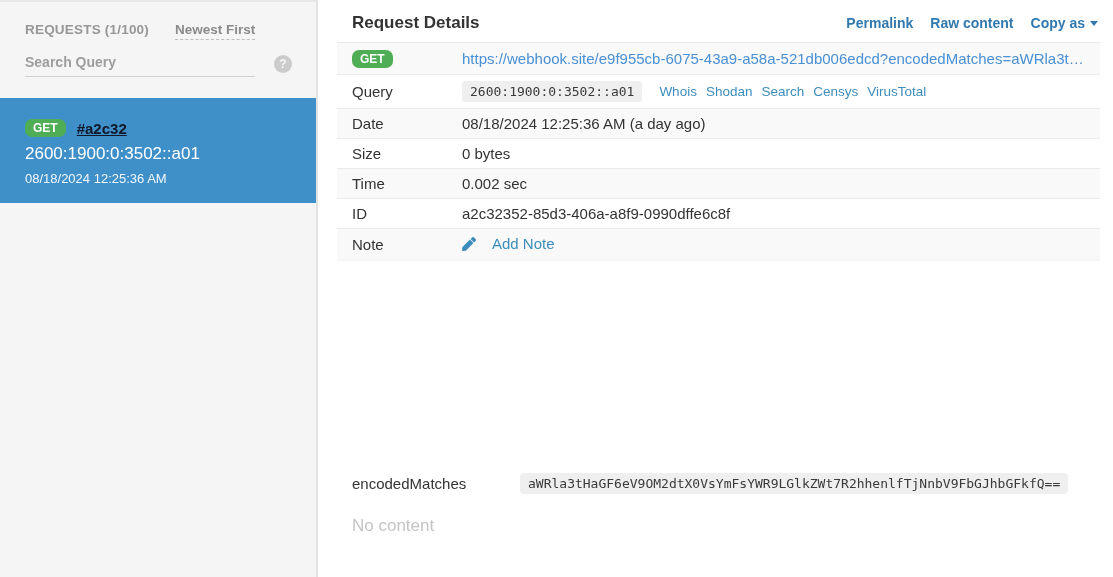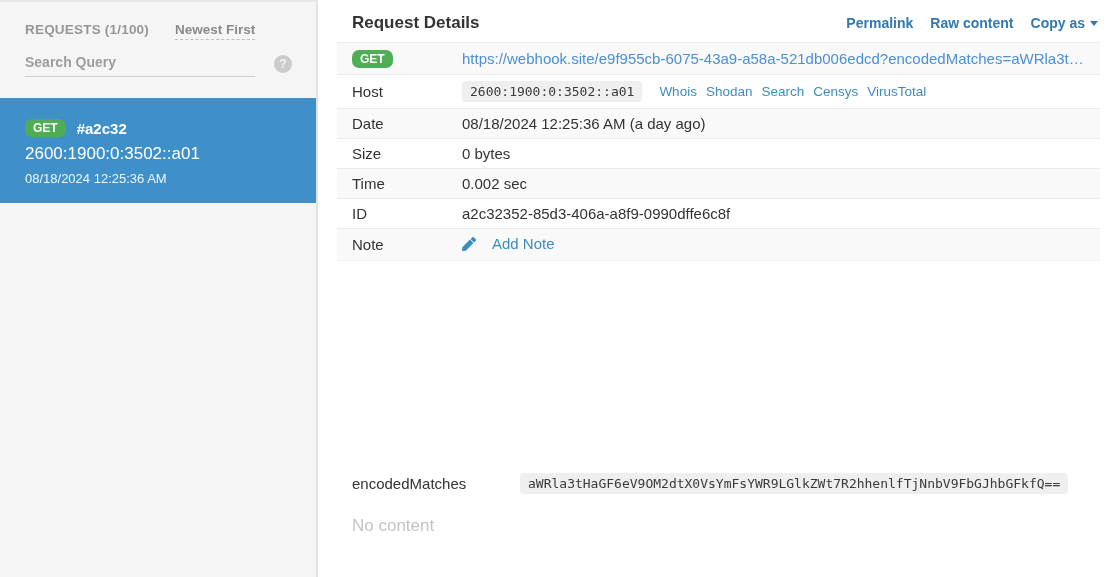--- a/index.html
+++ b/index.html
@@ -60,21 +60,21 @@
   .request-item.selected { background: #3f8fc9; }
   .ri-line1 { display: flex; align-items: center; margin-bottom: 7px; }
   .badge {
     display: inline-block;
     background: #4fad55; color: #fff;
     font-size: 12px; font-weight: bold;
     border-radius: 7px;
     padding: 3px 8px 2px 8px;
     line-height: 13px;
   }
-  .ri-id { margin-left: 11px; color: #ffffff; font-size: 15px; font-weight: bold; }
+  .ri-id { margin-left: 11px; color: #0f172a; font-size: 15px; font-weight: bold; text-decoration: underline; }
   .ri-ip { color: #fff; font-size: 17px; margin-bottom: 7px; }
   .ri-date { color: rgba(255,255,255,.93); font-size: 13px; }
 
   
   .main {
     position: absolute;
     left: 320px; right: 0; top: 0; bottom: 0;
     background: #fff;
     padding: 13px 13px 0 17px;
   }
@@ -179,21 +179,21 @@
           <col>
         </colgroup>
       <tbody>
         <tr>
           <td><span class="badge">GET</span></td>
           <td class="val">
               <a class="url-link">https://webhook.site/e9f955cb-6075-43a9-a58a-521db006edcd?encodedMatches=aWRla3tHaGF6eV9OM2dtX0VsYmFsYWR9LGlkZWt7R2hhenlfTjNnbV9FbGJhbGFkfQ==</a>
             </td>
         </tr>
         <tr>
-          <td class="lbl">Host</td>
+          <td class="lbl">Query</td>
           <td class="val">
             <span class="code-badge">2600:1900:0:3502::a01</span><span class="host-links"><a>Whois</a><a>Shodan</a><a>Search</a><a>Censys</a><a>VirusTotal</a></span>
           </td>
         </tr>
         <tr>
           <td class="lbl">Date</td>
           <td class="val">08/18/2024 12:25:36 AM (a day ago)</td>
         </tr>
         <tr>
           <td class="lbl">Size</td>

